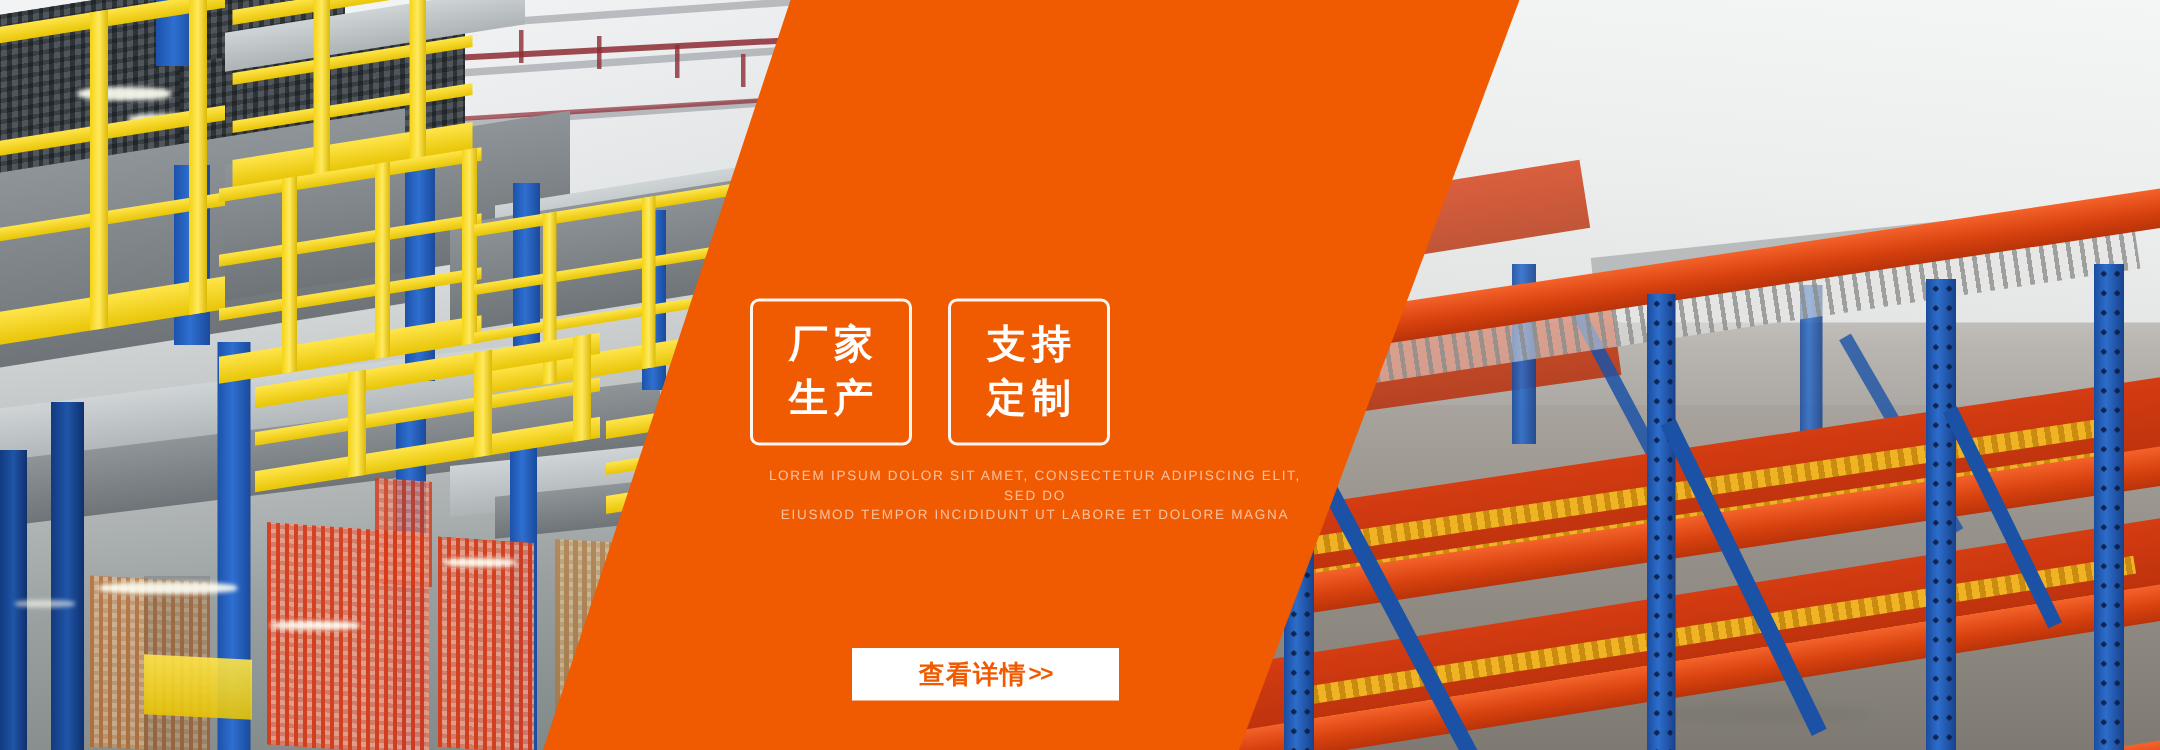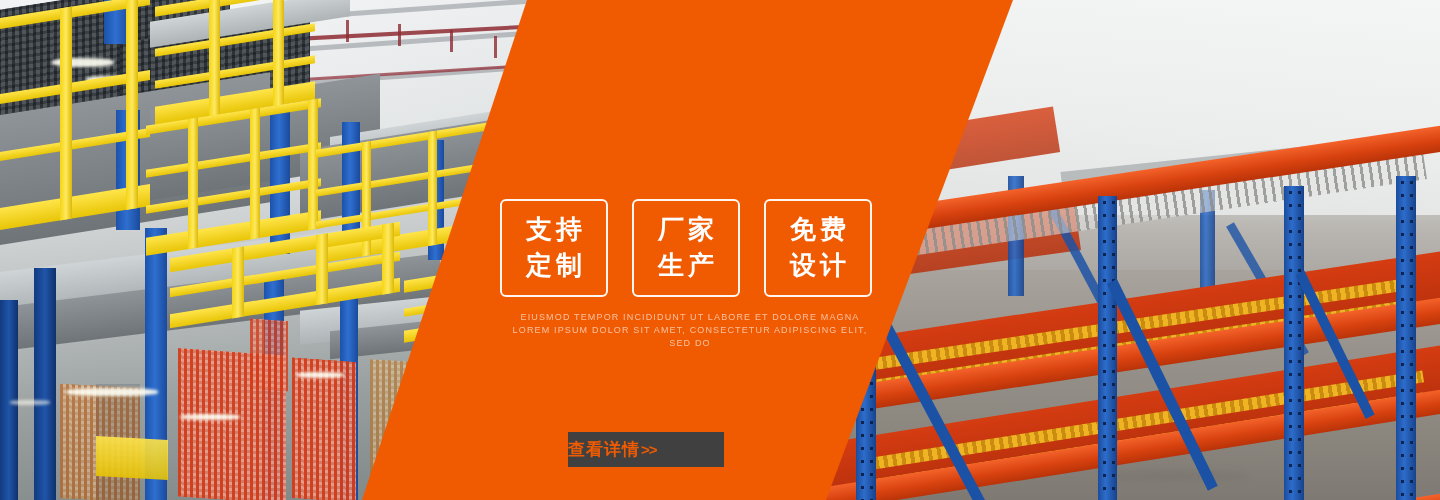--- a/index.html
+++ b/index.html
@@ -171,24 +171,24 @@
     width:380px;
     text-align:center;
     color:rgba(255,255,255,.62);
     font-size:9px;
     letter-spacing:1.15px;
     line-height:1.42;
     text-transform:uppercase;
   }
   .cta {
     position:absolute; left:568px; top:432px;
-    width:156px; height:35px;
-    background:#404040;
+    width:178px; height:35px;
+    background:#ffffff;
     border:none;
-    display:flex; align-items:center; justify-content:flex-start;
+    display:flex; align-items:center; justify-content:center;
     gap:1px;
     cursor:pointer;
   }
   .cta .cta-label {
     color:#f05a00; font-size:17px; font-weight:bold; letter-spacing:1px;
   }
   .cta .cta-arrow {
     color:#f05a00; font-size:15px; font-weight:bold; letter-spacing:-1px;
   }
 </style>
@@ -352,36 +352,32 @@
   </div>
 
   <div class="band" style="background: rgb(240, 90, 0);"></div>
 
   <div class="content">
 
 
 
     <div class="badges">
       <div class="badge">
-        <span>支持</span>
-        <span>定制</span>
-      </div>
-      <div class="badge">
         <span>厂家</span>
         <span>生产</span>
       </div>
       <div class="badge">
-        <span>免费</span>
-        <span>设计</span>
+        <span>支持</span>
+        <span>定制</span>
       </div>
     </div>
 
     <div class="lorem">
+      <div>Lorem ipsum dolor sit amet, consectetur adipiscing elit, sed do</div>
       <div>eiusmod tempor incididunt ut labore et dolore magna</div>
-      <div>Lorem ipsum dolor sit amet, consectetur adipiscing elit, sed do</div>
     </div>
 
     <button class="cta">
       <span class="cta-label" style="color: rgb(240, 90, 0);">查看详情</span>
       <span class="cta-arrow" style="color: rgb(240, 90, 0);">&gt;&gt;</span>
     </button>
 
   </div>
 </div>
 

